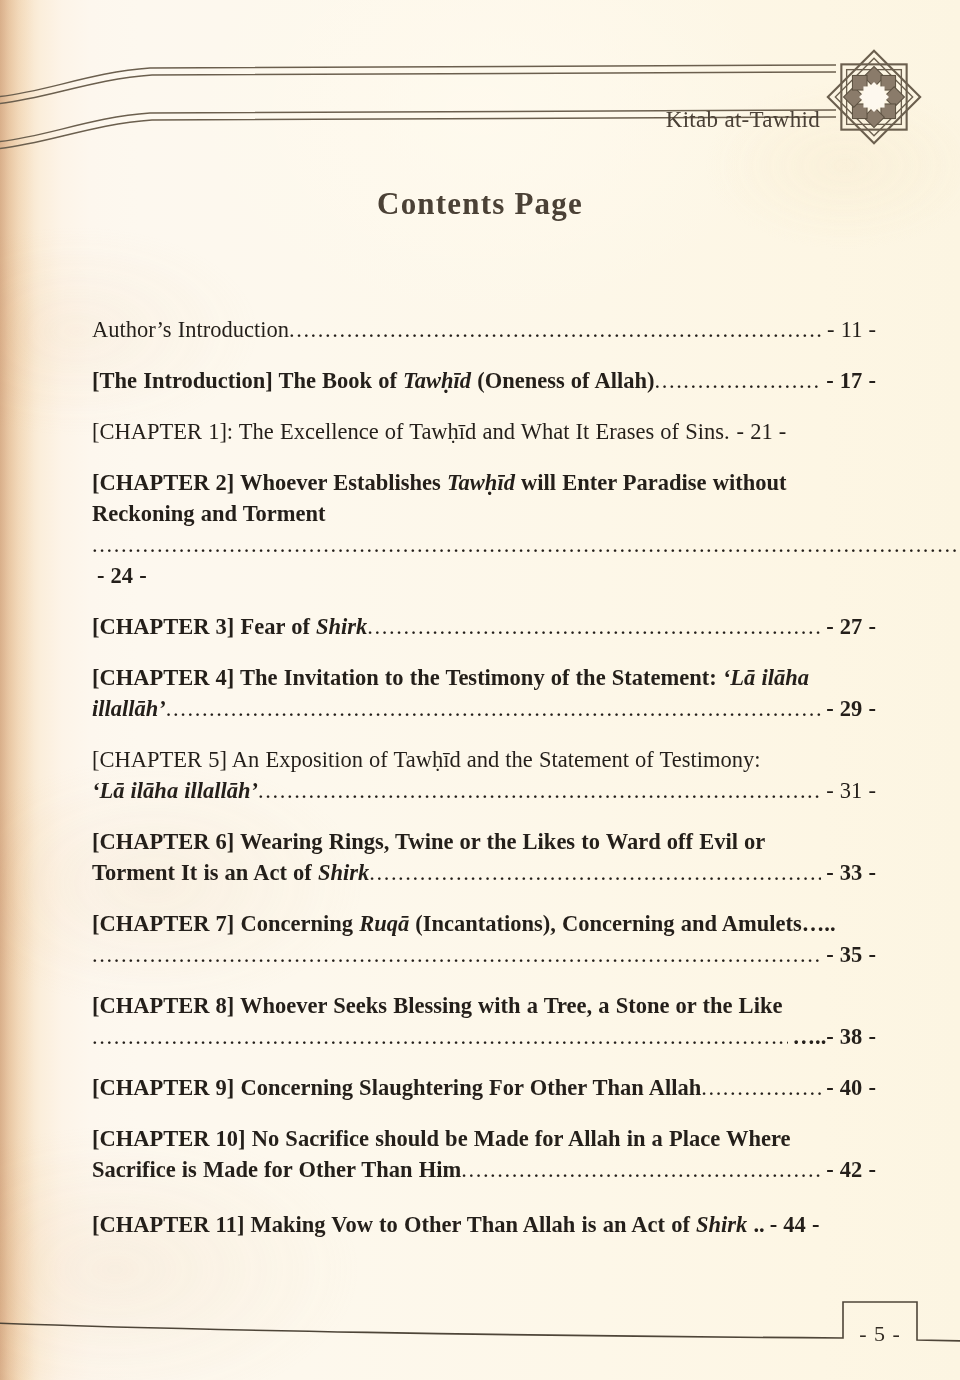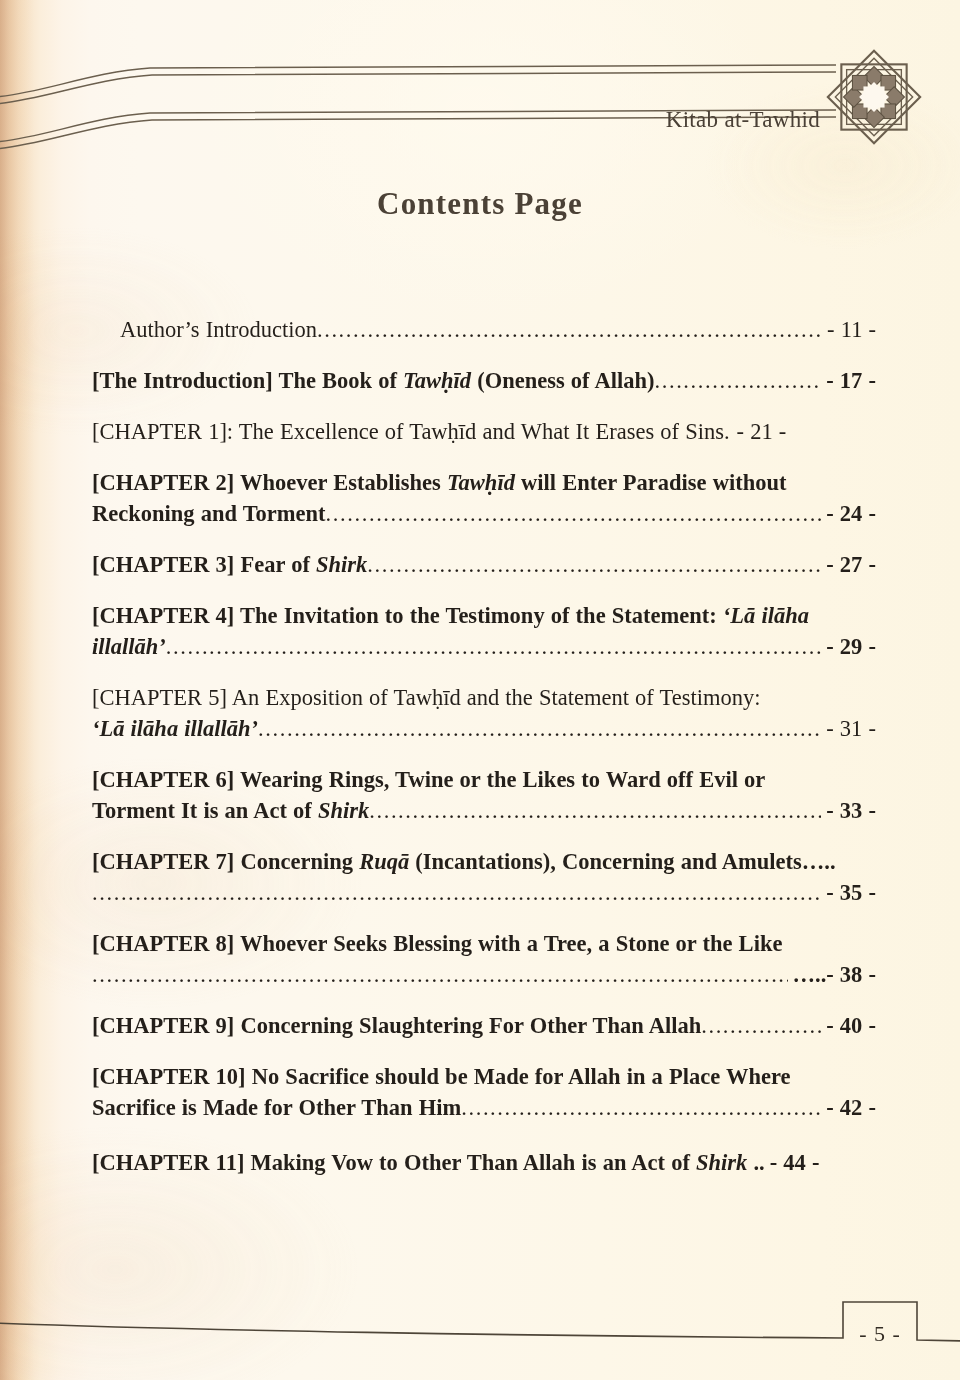--- a/index.html
+++ b/index.html
@@ -207,21 +207,21 @@
         <rect x="-11" y="-11" width="22" height="22" transform="rotate(45)"></rect>
       </g>
     </g>
   </svg>
 
   <div id="contents-title">Contents Page</div>
 
   <div id="toc">
       <div class="toc-entry">
         <div style="display: flex; align-items: baseline; width: 100%;">
-          <span style="flex: 0 0 auto; white-space: pre; margin-left: 28px;"><span>Author’s Introduction</span></span>
+          <span style="flex: 0 0 auto; white-space: pre;"><span>Author’s Introduction</span></span>
           <span style="white-space: nowrap; overflow: hidden; letter-spacing: 1.6px; font-weight: normal; font-style: normal; flex: 1 1 auto;">............................................................................................................................................................................................................................</span>
           <span style="flex: 0 0 auto; padding-left: 5px; white-space: pre; font-style: normal;">- 11 -</span>
         </div>
       </div>
       <div class="toc-entry bold">
         <div style="display: flex; align-items: baseline; width: 100%;">
           <span style="flex: 0 0 auto; white-space: pre;"><span>[The Introduction] The Book of </span><i>Tawḥīd</i><span> (Oneness of Allah)</span></span>
           <span style="white-space: nowrap; overflow: hidden; letter-spacing: 1.6px; font-weight: normal; font-style: normal; flex: 1 1 auto;">............................................................................................................................................................................................................................</span>
           <span style="flex: 0 0 auto; padding-left: 5px; white-space: pre; font-style: normal;">- 17 -</span>
         </div>
@@ -231,21 +231,21 @@
           <span style="flex: 0 0 auto; white-space: pre;"><span>[CHAPTER 1]: The Excellence of Tawḥīd and What It Erases of Sins</span></span>
           <span style="white-space: nowrap; overflow: hidden; letter-spacing: 0px; font-weight: normal; font-style: normal; padding-right: 2px;">.</span>
           <span style="flex: 0 0 auto; padding-left: 5px; white-space: pre; font-style: normal;">- 21 -</span>
         </div>
       </div>
       <div class="toc-entry bold">
         <div style="display: flex; align-items: baseline; width: 100%;">
           <span style="flex: 0 0 auto; white-space: pre;"><span>[CHAPTER 2] Whoever Establishes </span><i>Tawḥīd</i><span> will Enter Paradise without</span></span>
           <span style="flex: 1 1 auto;"></span>
         </div>
-        <div style="display: flex; align-items: baseline; width: 100%;">
+        <div style="display: flex; align-items: baseline; width: 100%; flex-direction: column;">
           <span style="flex: 0 0 auto; white-space: pre;"><span>Reckoning and Torment</span></span>
           <span style="white-space: nowrap; overflow: hidden; letter-spacing: 1.6px; font-weight: normal; font-style: normal; flex: 1 1 auto;">............................................................................................................................................................................................................................</span>
           <span style="flex: 0 0 auto; padding-left: 5px; white-space: pre; font-style: normal;">- 24 -</span>
         </div>
       </div>
       <div class="toc-entry bold">
         <div style="display: flex; align-items: baseline; width: 100%;">
           <span style="flex: 0 0 auto; white-space: pre;"><span>[CHAPTER 3] Fear of </span><i>Shirk</i></span>
           <span style="white-space: nowrap; overflow: hidden; letter-spacing: 1.6px; font-weight: normal; font-style: normal; flex: 1 1 auto;">............................................................................................................................................................................................................................</span>
           <span style="flex: 0 0 auto; padding-left: 5px; white-space: pre; font-style: normal;">- 27 -</span>

